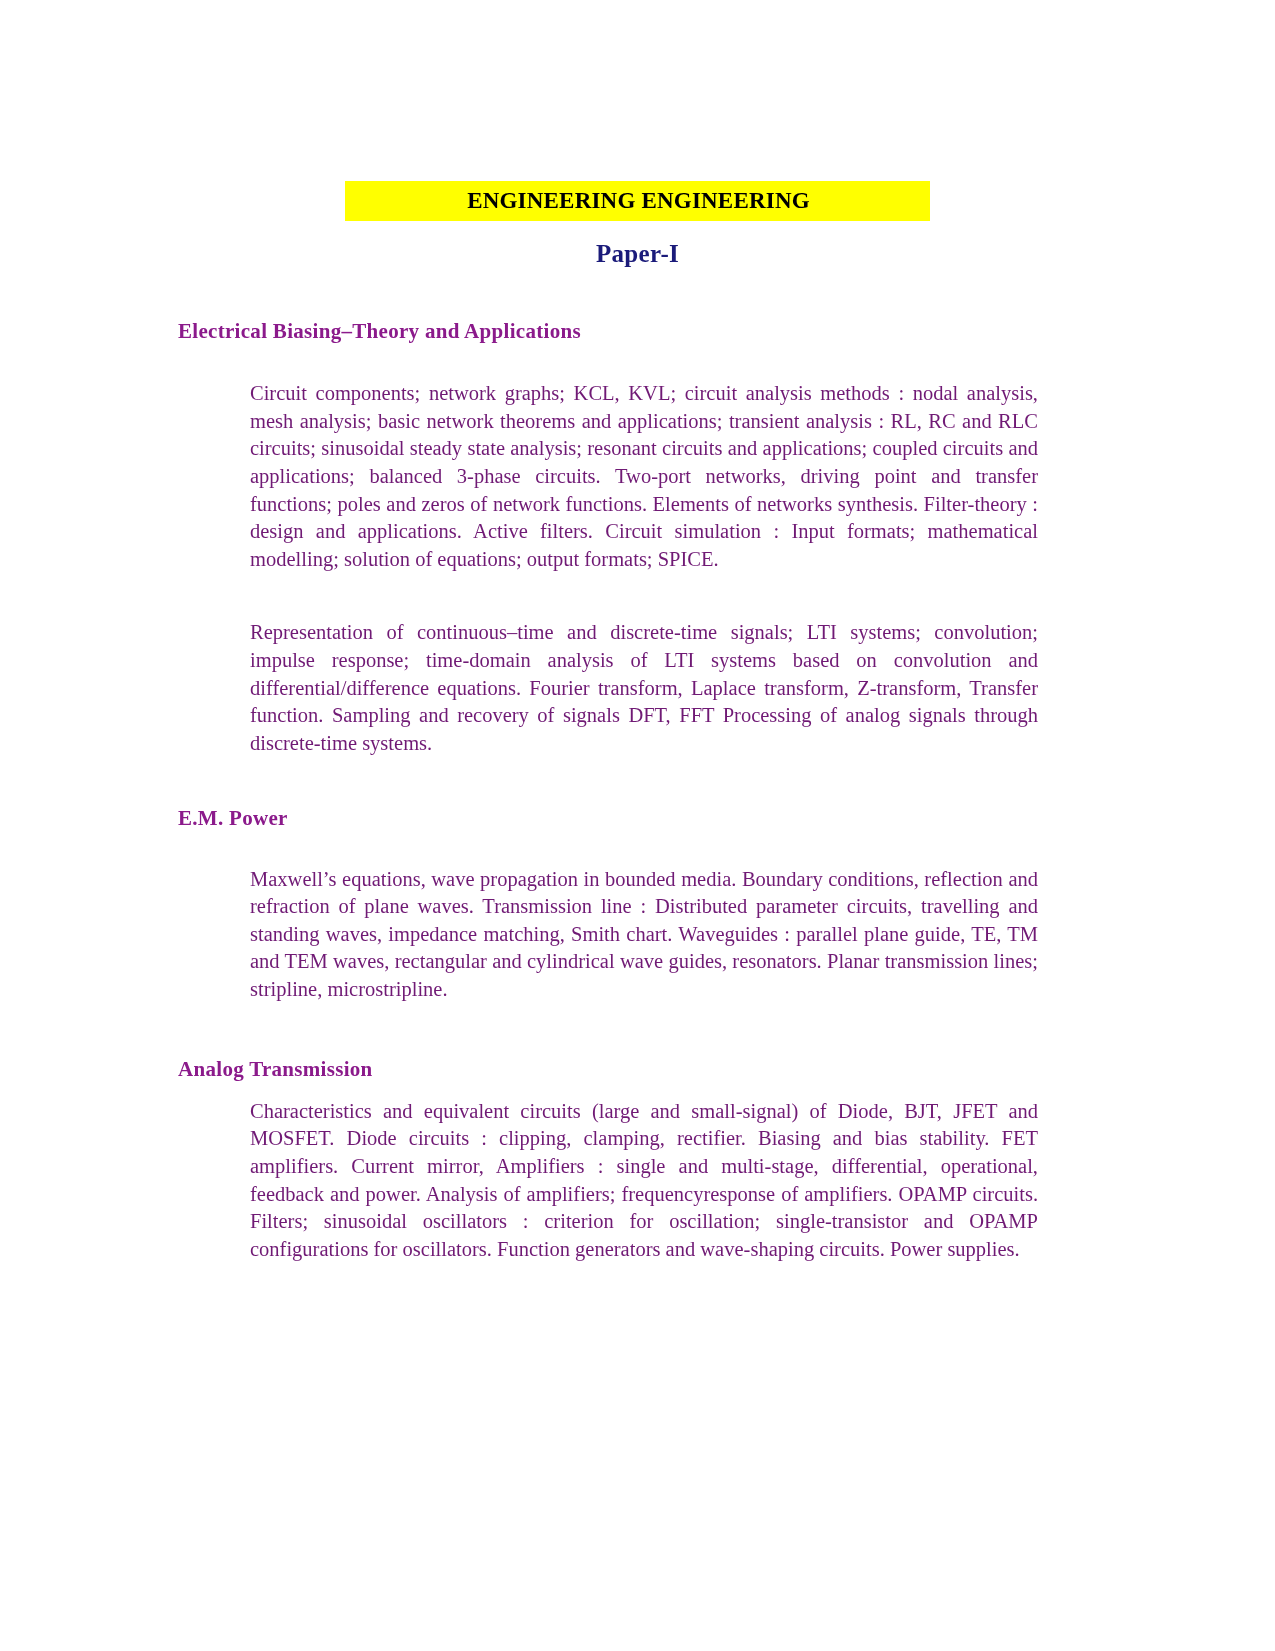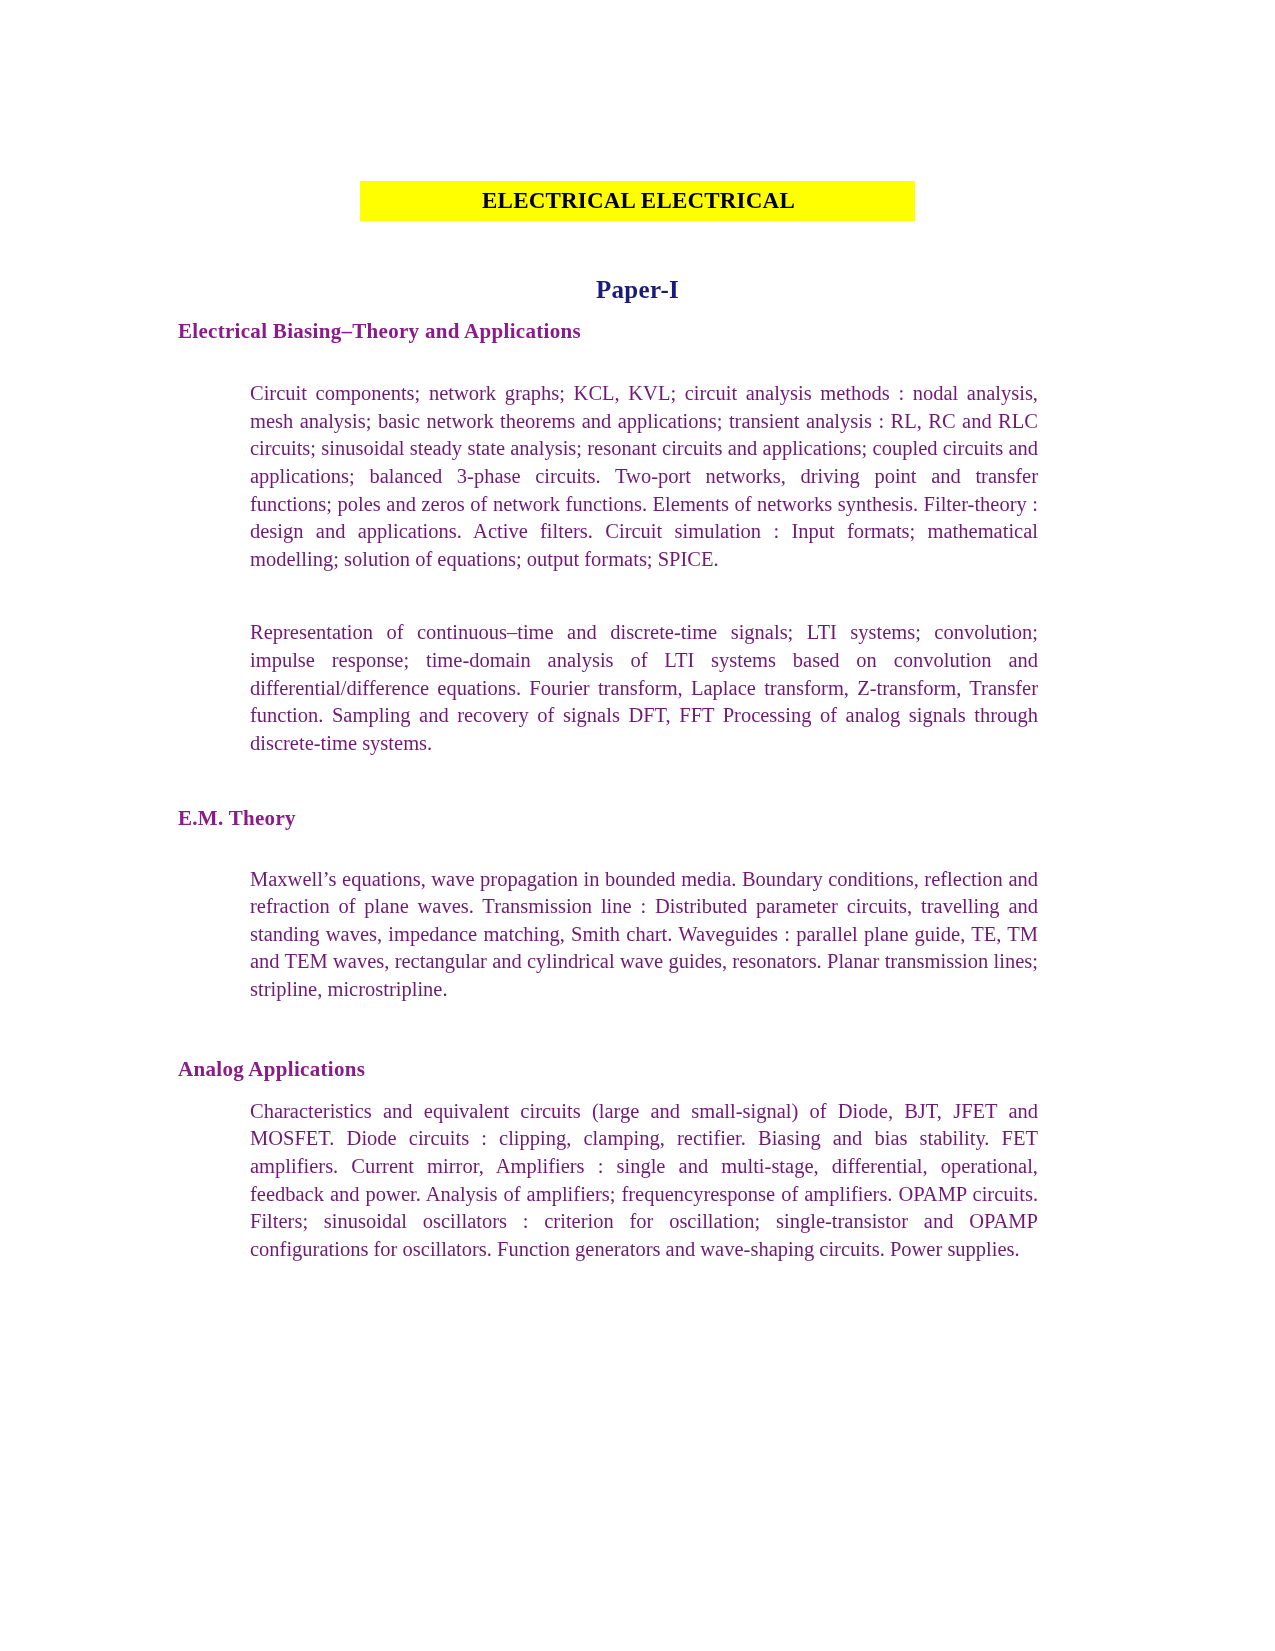--- a/index.html
+++ b/index.html
@@ -49,21 +49,20 @@
     left: 0;
     width: 1275px;
     text-align: center;
   }
   .paper-label {
     display: inline-block;
     color: #1b1b7a;
     font-weight: bold;
     font-size: 25px;
     letter-spacing: 0.3px;
-    margin-top: 36px;
   }
 
   
   .content {
     position: absolute;
     top: 318px;
     left: 178px;
     width: 860px;
   }
 
@@ -104,42 +103,42 @@
 
   .sec-analog              { margin-top: 52px; }
   .sec-analog    .section-body  { margin-top: 16px; }
 </style>
 </head>
 <body>
 
 <div class="page">
 
   <div class="title-wrap">
-    <span class="doc-title">ELECTRICAL ELECTRICAL</span>
+    <span class="doc-title">ENGINEERING ENGINEERING</span>
   </div>
 
   <div class="paper-wrap">
     <span class="paper-label">Paper-I</span>
   </div>
 
   <div class="content">
 
     <div class="section sec-circuits">
       <h2 class="section-heading">Electrical Biasing–Theory and Applications</h2>
       <p class="section-body">Circuit components; network graphs; KCL, KVL; circuit analysis methods : nodal analysis, mesh analysis; basic network theorems and applications; transient analysis : RL, RC and RLC circuits; sinusoidal steady state analysis; resonant circuits and applications; coupled circuits and applications; balanced 3-phase circuits. Two-port networks, driving point and transfer functions; poles and zeros of network functions. Elements of networks synthesis. Filter-theory : design and applications. Active filters. Circuit simulation : Input formats; mathematical modelling; solution of equations; output formats; SPICE.</p>
     </div>
 
     <div class="section sec-signals">
       <p class="section-body">Representation of continuous–time and discrete-time signals; LTI systems; convolution; impulse response; time-domain analysis of LTI systems based on convolution and differential/difference equations. Fourier transform, Laplace transform, Z-transform, Transfer function. Sampling and recovery of signals DFT, FFT Processing of analog signals through discrete-time systems.</p>
     </div>
 
     <div class="section sec-emtheory">
-      <h2 class="section-heading">E.M. Theory</h2>
+      <h2 class="section-heading">E.M. Power</h2>
       <p class="section-body">Maxwell’s equations, wave propagation in bounded media. Boundary conditions, reflection and refraction of plane waves. Transmission line : Distributed parameter circuits, travelling and standing waves, impedance matching, Smith chart. Waveguides : parallel plane guide, TE, TM and TEM waves, rectangular and cylindrical wave guides, resonators. Planar transmission lines; stripline, microstripline.</p>
     </div>
 
     <div class="section sec-analog">
-      <h2 class="section-heading">Analog Applications</h2>
+      <h2 class="section-heading">Analog Transmission</h2>
       <p class="section-body">Characteristics and equivalent circuits (large and small-signal) of Diode, BJT, JFET and MOSFET. Diode circuits : clipping, clamping, rectifier. Biasing and bias stability. FET amplifiers. Current mirror, Amplifiers : single and multi-stage, differential, operational, feedback and power. Analysis of amplifiers; frequencyresponse of amplifiers. OPAMP circuits. Filters; sinusoidal oscillators : criterion for oscillation; single-transistor and OPAMP configurations for oscillators. Function generators and wave-shaping circuits. Power supplies.</p>
     </div>
 
   </div>
 </div>
 
 </body></html>

